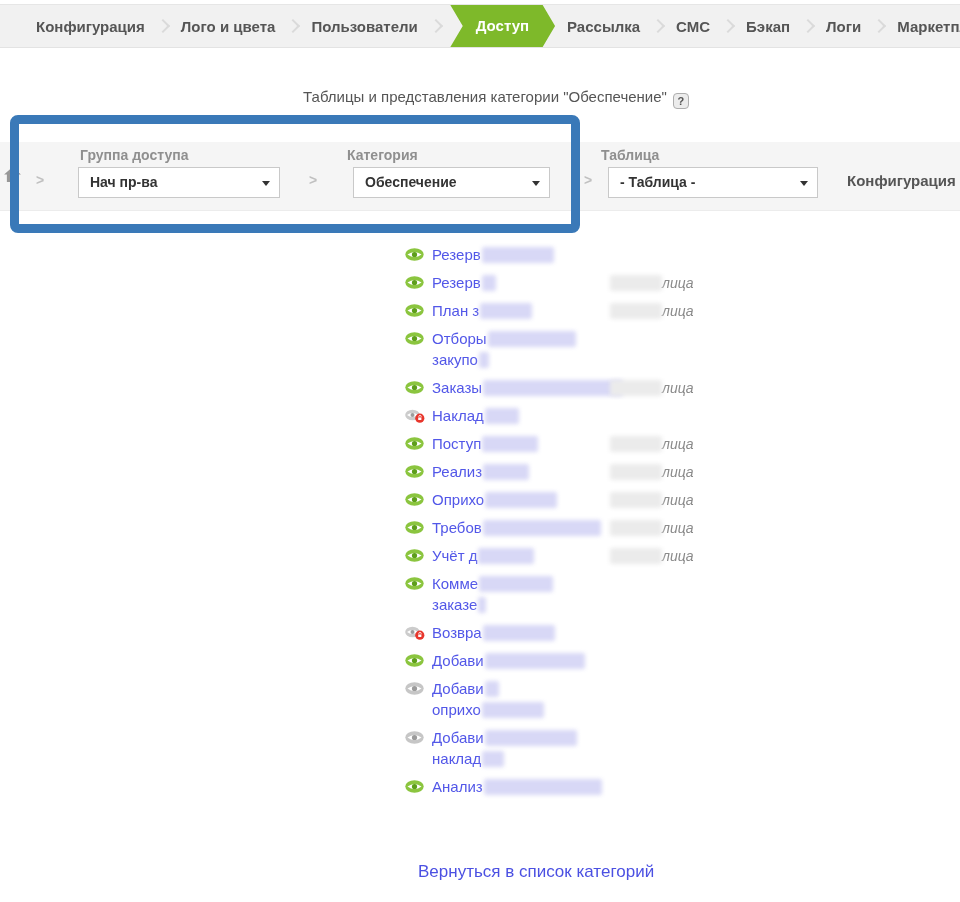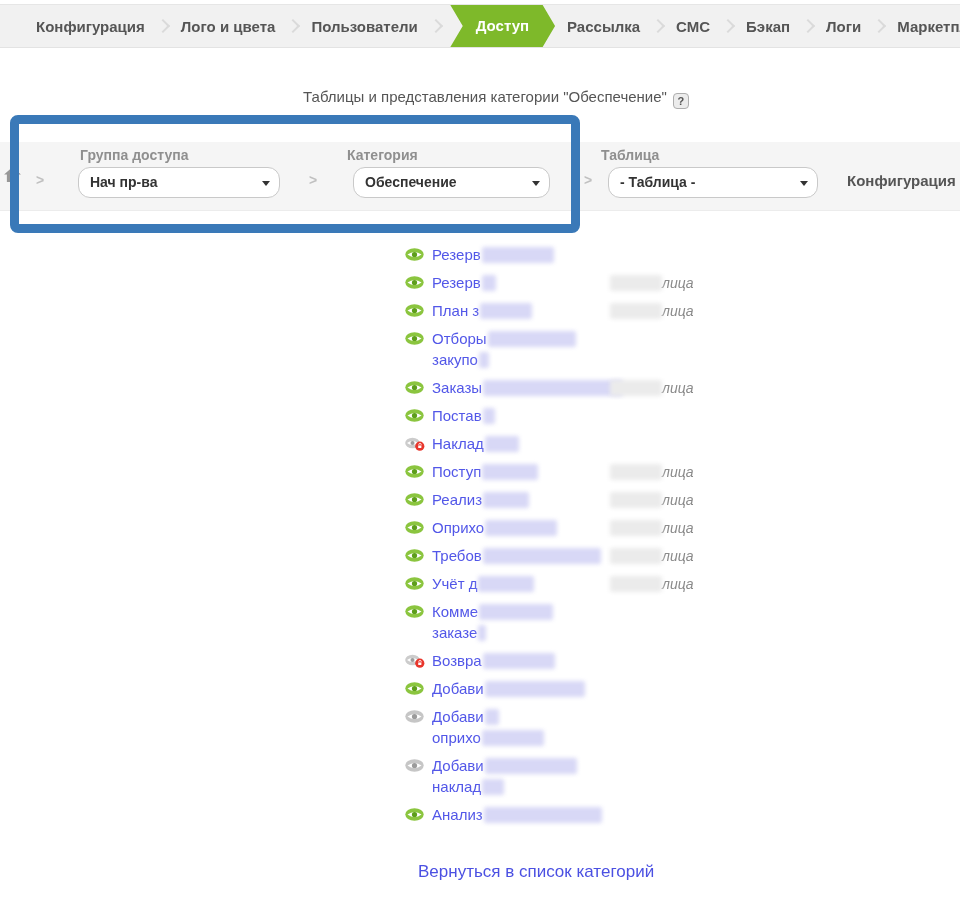--- a/index.html
+++ b/index.html
@@ -55,21 +55,21 @@
   .home-icon{ position:absolute; left:4px; top:25px; cursor:pointer; }
   .tb-sep{
     position:absolute; top:30px; font-size:14px; font-weight:bold; color:#c0c0c0;
   }
   .tb-label{
     position:absolute; top:5px; font-size:14px; font-weight:bold; color:#8f8f8f;
     white-space:nowrap;
   }
   .tb-select{
     position:absolute; top:25px; height:31px; background:#fff;
-    border:1px solid #c9c9c9; border-radius:12px;
+    border:1px solid #c9c9c9; border-radius:0;
     font-size:14px; font-weight:bold; color:#333; line-height:29px;
     padding:0 22px 0 11px; cursor:pointer; white-space:nowrap;
   }
   .tb-select .caret{
     position:absolute; right:9px; top:13px; width:0; height:0;
     border-left:4px solid transparent; border-right:4px solid transparent;
     border-top:5px solid #333;
   }
   .config-label{
     position:absolute; left:847px; top:30px; font-size:15px; font-weight:bold;
@@ -247,33 +247,20 @@
         <span class="blur-block" style="width: 140px;"></span>
       </div>
       <span class="note">
         <span class="note-blur"></span>
         <span class="note-text">лица</span>
       </span>
     </div>
     <div class="row">
       <div class="row-line">
         <span class="eye">
-          <svg width="19" height="13" viewBox="0 0 19 13">
-            <ellipse cx="9.5" cy="6.5" rx="9.2" ry="6.2" fill="#8bc53f"></ellipse>
-            <path d="M2.5 6.5 Q9.5 1.3 16.5 6.5 Q9.5 11.7 2.5 6.5Z" fill="#fff"></path>
-            <circle cx="9.5" cy="6.5" r="2.6" fill="#5d9e1b"></circle>
-          </svg>
-        </span>
-        <span class="item-text">Постав</span>
-        <span class="blur-block" style="width: 12px;"></span>
-      </div>
-    </div>
-    <div class="row">
-      <div class="row-line">
-        <span class="eye">
           <svg width="20" height="14" viewBox="0 0 20 14">
             <ellipse cx="7.5" cy="6" rx="7.3" ry="5.2" fill="#cccccc"></ellipse>
             <path d="M2 6 Q7.5 2 13 6 Q7.5 10 2 6Z" fill="#fff"></path>
             <circle cx="7.5" cy="6" r="2" fill="#9b9b9b"></circle>
             <circle cx="14.8" cy="9.2" r="4.6" fill="#e8362c"></circle>
             <rect x="13.2" y="8.4" width="3.2" height="2.6" rx="0.6" fill="#fff"></rect>
             <path d="M13.8 8.4 v-0.8 a1.2 1.2 0 0 1 2.4 0 v0.8" stroke="#fff" stroke-width="0.8" fill="none"></path>
           </svg>
         </span>
         <span class="item-text">Наклад</span>

